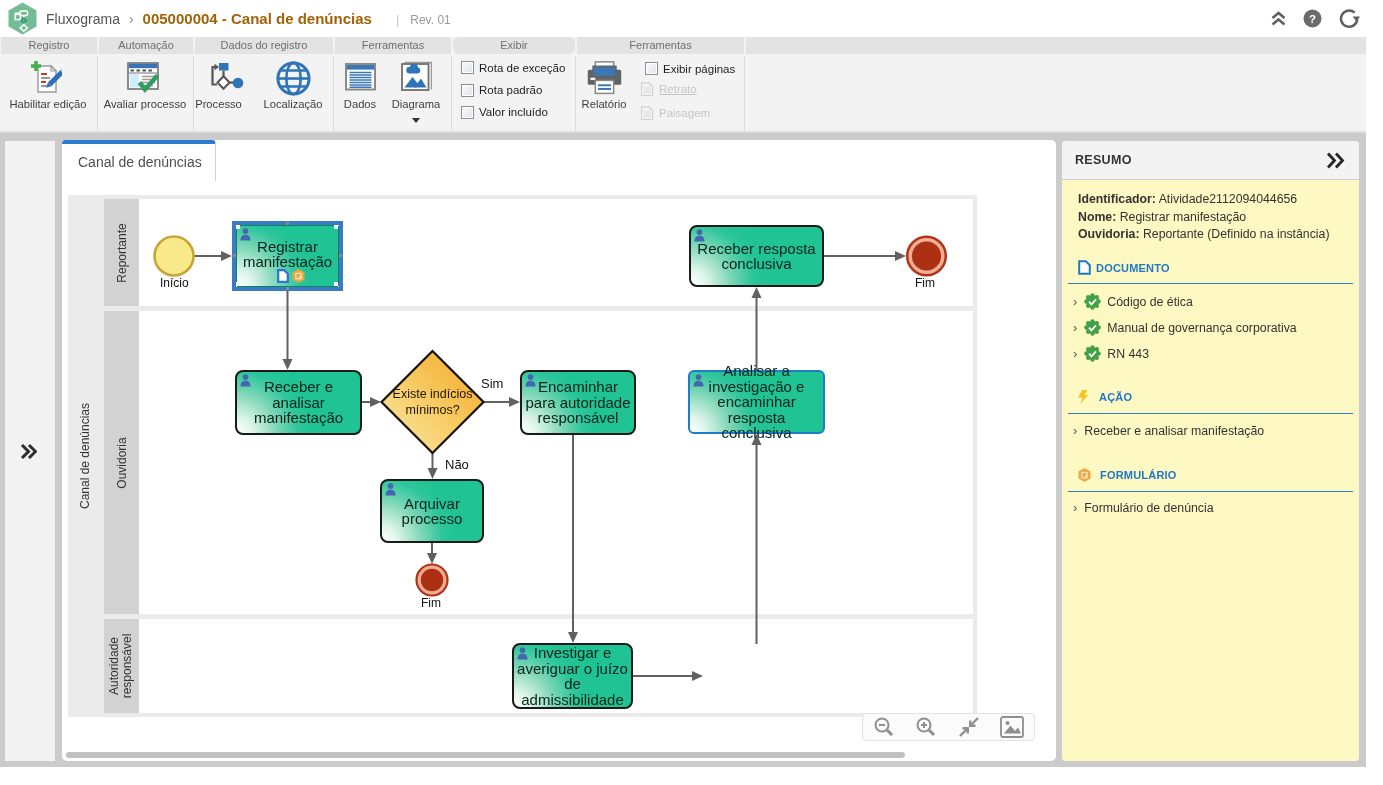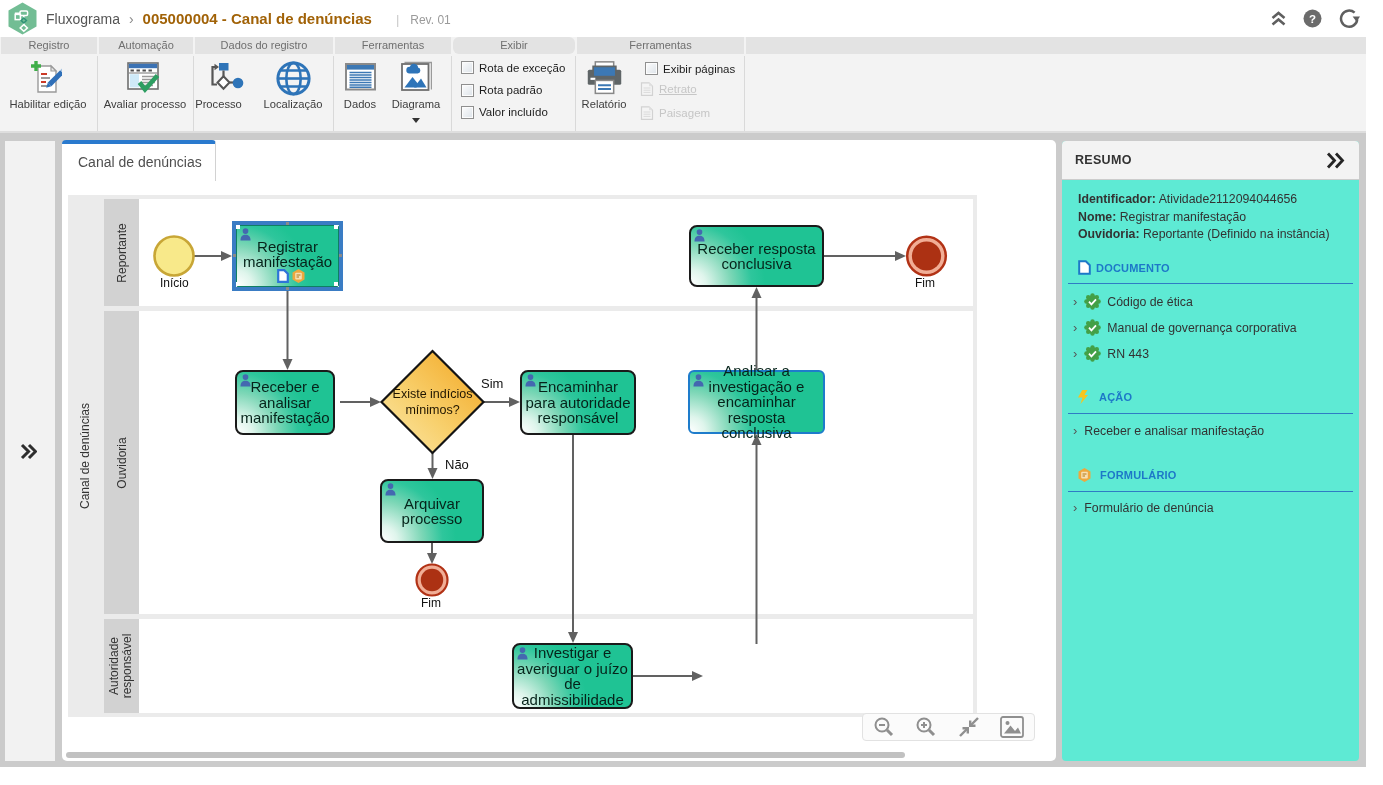--- a/index.html
+++ b/index.html
@@ -29,21 +29,21 @@
   .rbtn .lbl { margin-top:2px; white-space:nowrap; }
   .rchk { position:absolute; display:flex; align-items:center; font-size:11.5px; color:#1c1c1c; }
   .cbx { width:13px; height:13px; border:1px solid #8f8f8f; background:linear-gradient(135deg,#fdfdfd 0%,#eef1f4 45%,#dde3e9 100%); box-shadow:inset 0 0 0 1px #fcfcfc; margin-right:5px; }
   .rdis { position:absolute; display:flex; align-items:center; font-size:11.5px; color:#c6c6c6; }
 
   
   #work { position:absolute; left:0; top:131px; width:1366px; height:636px; background:#cbcbcb; }
   #work-edge { position:absolute; left:0; top:0; width:1366px; height:2px; background:#dedede; }
   #sidebar { position:absolute; left:5px; top:10px; width:50px; height:620px; background:#f2f2f2; }
   #canvas { position:absolute; left:62px; top:9px; width:994px; height:621px; background:#fff; border-radius:5px; }
-  #panel { position:absolute; left:1062px; top:10px; width:297px; height:620px; background:#5eead4; border-radius:4px; }
+  #panel { position:absolute; left:1062px; top:10px; width:297px; height:620px; background:#fef9c3; border-radius:4px; }
 
   
   #tab { position:absolute; left:0px; top:0px; width:154px; height:41px; background:#fff;
      border-top:4px solid #2a7ace; border-right:1px solid #d2d2d2; border-radius:4px 4px 0 0;
      font-size:14px; color:#4f4f4f; line-height:36px; padding-left:16px; }
 
   
   #pool { position:absolute; left:6px; top:55px; width:909px; height:522px; background:#ebebeb; }
   .lane-head { position:absolute; left:42px; width:35px; background:#d2d2d2; }
   .lane-body { position:absolute; left:77px; width:834px; background:#ffffff; }
@@ -379,21 +379,21 @@
         </div>
         <div class="handle" style="left:174px;top:85px;"></div>
         <div class="handle" style="left:272px;top:85px;"></div>
         <div class="handle" style="left:174px;top:142px;"></div>
         <div class="handle" style="left:272px;top:142px;"></div>
         <div class="handle" style="left:171px;top:114px;width:3px;height:3px;background:#8a8a8a;"></div>
         <div class="handle" style="left:277px;top:114px;width:3px;height:3px;background:#8a8a8a;"></div>
         <div class="handle" style="left:224px;top:147px;width:3px;height:3px;background:#8a8a8a;"></div>
         <div class="handle" style="left:224px;top:82px;width:3px;height:3px;background:#8a8a8a;"></div>
 
-        <div class="task" style="left:173px;top:230px;width:100px;height:65px;">
+        <div class="task" style="left:173px;top:230px;width:127px;height:65px;">
           <svg class="person" width="11" height="13" viewBox="0 0 12 14">
               <circle cx="6" cy="3.3" r="3.1" fill="#4468b0"></circle>
               <path d="M0.5 13.5 c0-4.4 2.4-6.2 5.5-6.2 s5.5 1.8 5.5 6.2 z" fill="#4468b0"></path>
             </svg>
           <div>Receber e<br>analisar<br>manifestação</div>
         </div>
 
         <div class="task" style="left:458px;top:230px;width:116px;height:65px;">
           <svg class="person" width="11" height="13" viewBox="0 0 12 14">
               <circle cx="6" cy="3.3" r="3.1" fill="#4468b0"></circle>

